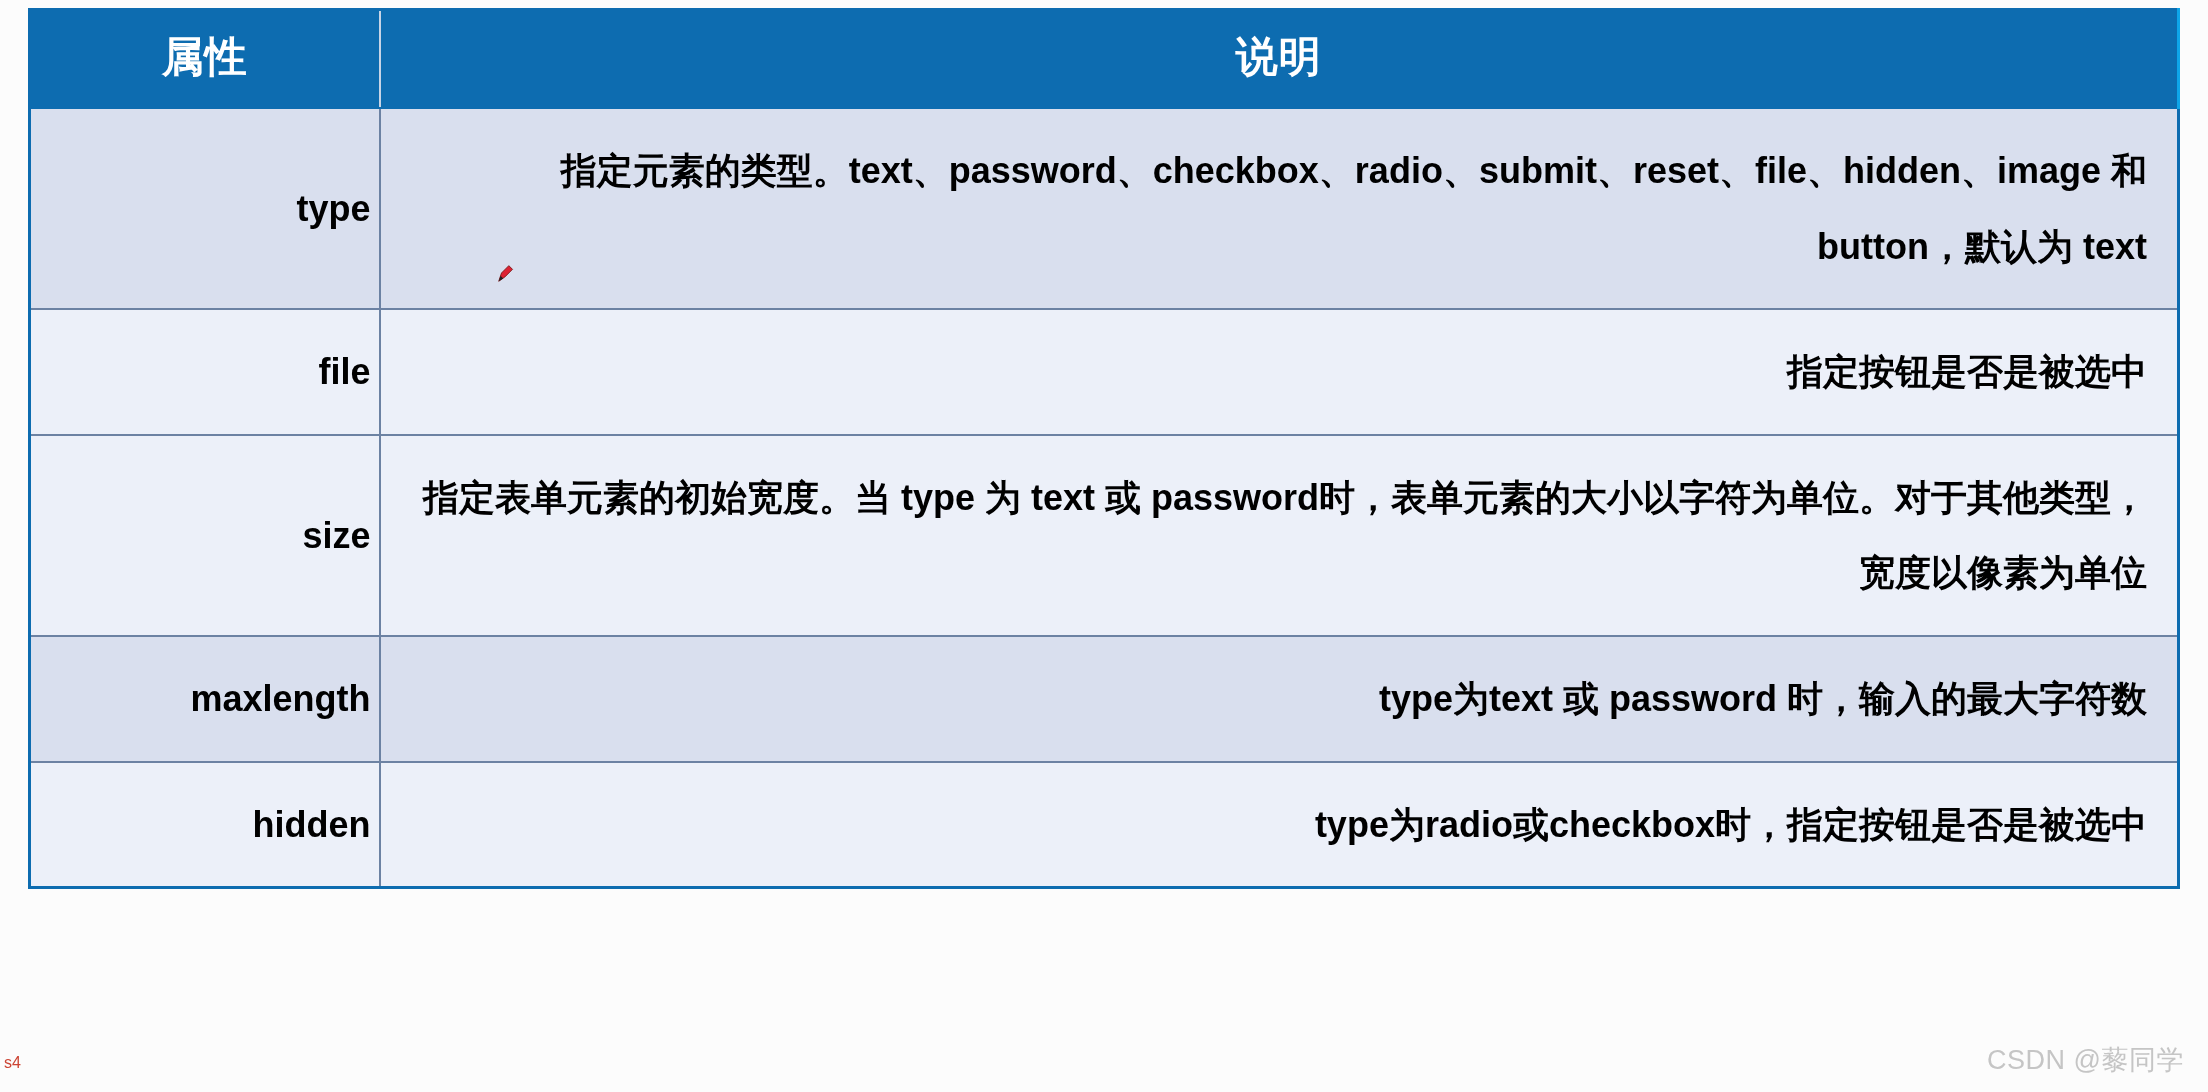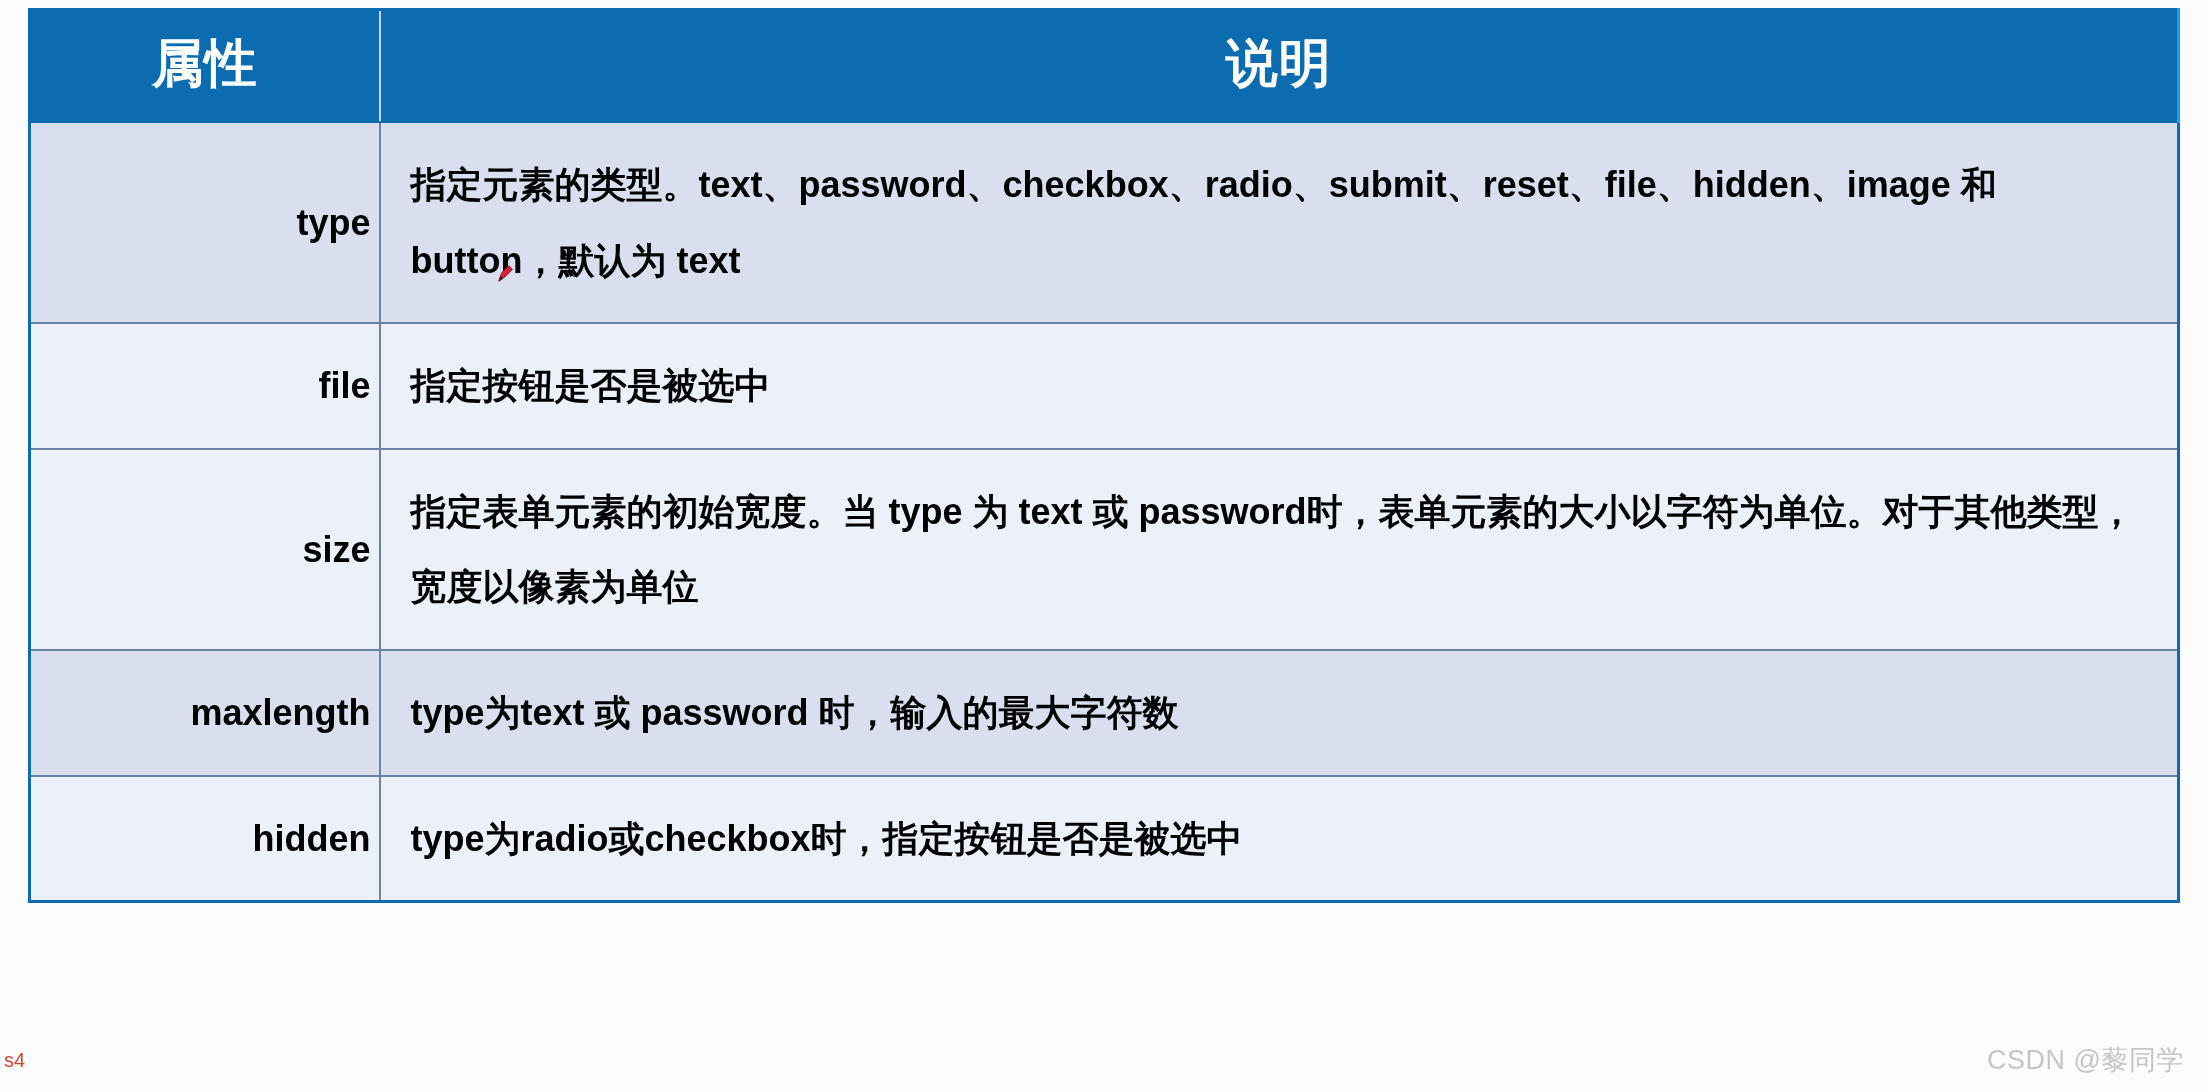--- a/index.html
+++ b/index.html
@@ -18,21 +18,21 @@
       padding: 8px 28px 20px 28px;
     }
     table {
       width: 100%;
       border-collapse: collapse;
       border: 3px solid #0d6cb0;
     }
     th {
       background: #0d6cb0;
       color: #fff;
-      font-size: 52px;
+      font-size: 42px;
       font-weight: 700;
       padding: 18px 10px 22px 10px;
       border: 2px solid #0d6cb0;
       border-right: 2px solid #c7d4e6;
       text-align: center;
       letter-spacing: 1px;
     }
     th:last-child {
       border-right: 3px solid #0ea5e9;
     }
@@ -43,21 +43,21 @@
       color: #000;
       line-height: 2.1;
       vertical-align: middle;
     }
     td.attr {
       text-align: right;
       width: 350px;
       padding: 20px 8px;
     }
     td.desc {
-      text-align: left;
+      text-align: right;
       padding: 24px 30px 24px 30px;
     }
     tr.odd td { background: #d9dfee; }
     tr.even td { background: #ecf0f9; }
     .cursor-icon {
       position: absolute;
       left: 496px;
       top: 262px;
       width: 22px;
       height: 22px;
@@ -68,21 +68,21 @@
       right: 24px;
       bottom: 14px;
       font-size: 27px;
       color: #c5c5c5;
       letter-spacing: 0.5px;
     }
     .tiny-red {
       position: absolute;
       left: 4px;
       bottom: 20px;
-      font-size: 20px;
+      font-size: 16px;
       color: #c43;
     }
   </style>
 </head>
 <body>
 
 <div class="table-wrap">
   <table>
     <thead>
       <tr>

